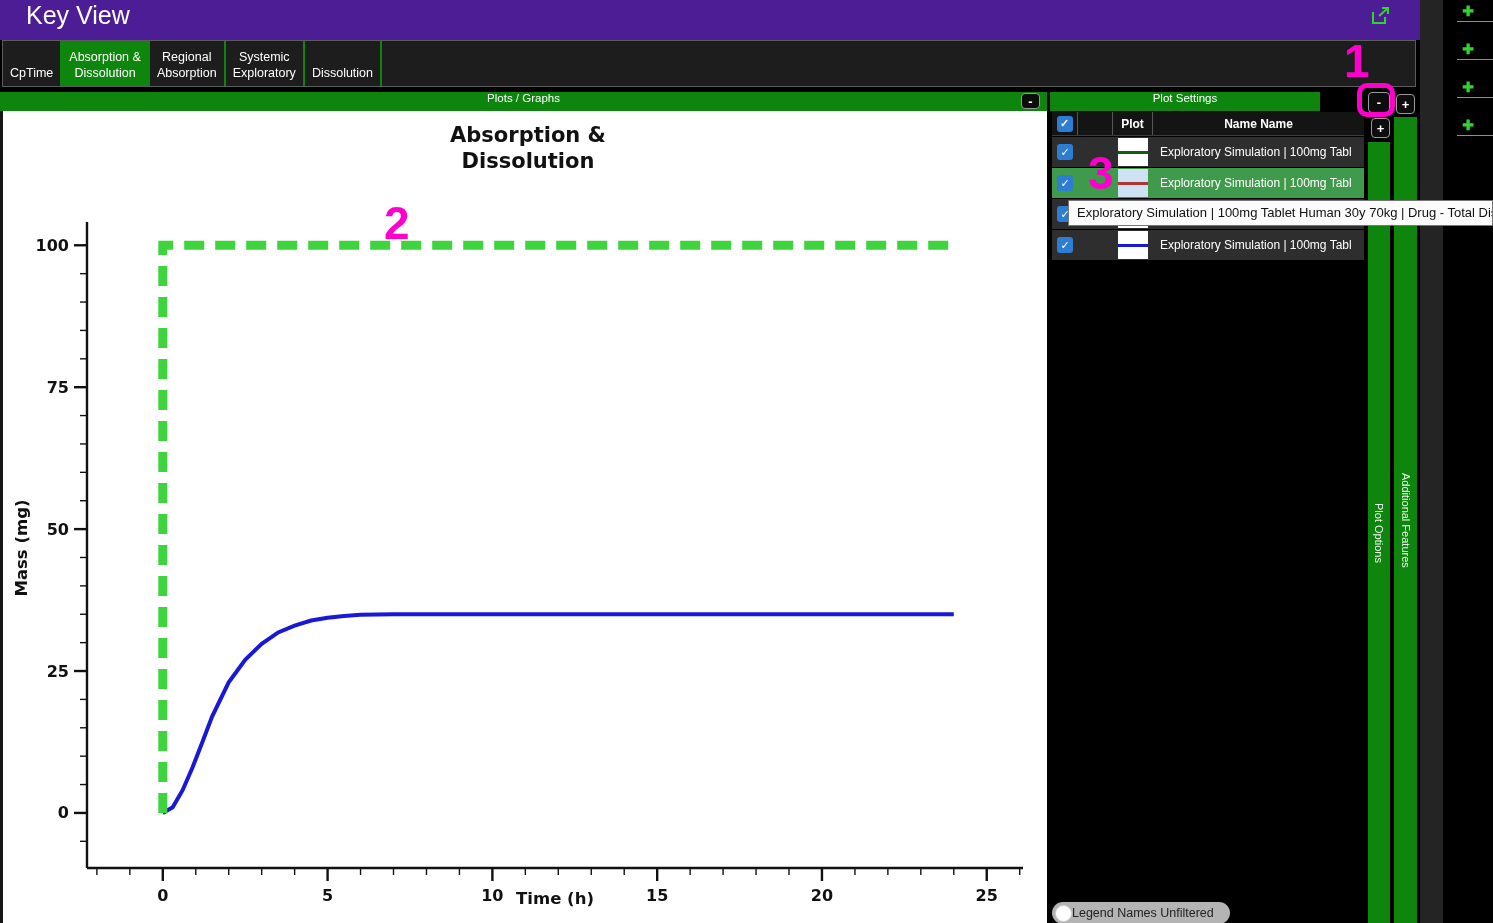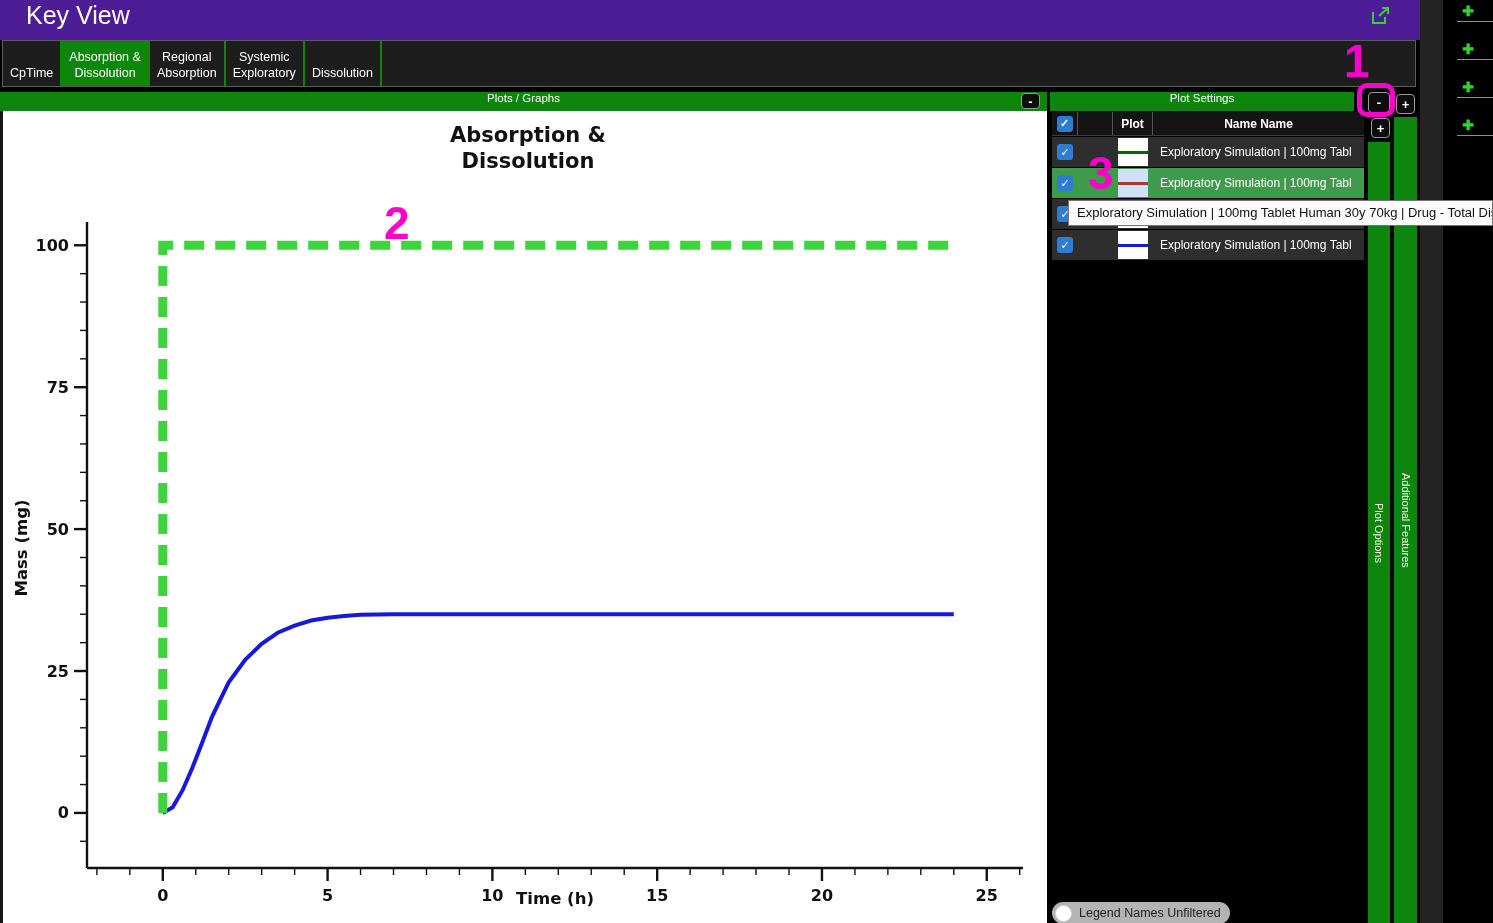--- a/index.html
+++ b/index.html
@@ -24,21 +24,21 @@
     border:1px solid #5c5c5c;display:flex;align-items:stretch}
   .tab{display:flex;align-items:flex-end;justify-content:center;text-align:center;
     color:#fff;font-size:12.5px;line-height:1.3;padding:3px 7px 5px;
     border-right:2px solid var(--green);white-space:pre-line;cursor:default}
   .tab.selected{background:var(--green)}
 
   
   .panel-header{background:var(--green);color:#fff;font-size:11.5px;
     display:flex;align-items:flex-start;justify-content:center}
   #plots-header{left:0;top:92px;width:1047px;height:19px}
-  #settings-header{left:1050px;top:92px;width:304px;height:19px}
+  #settings-header{left:1050px;top:92px;width:270px;height:19px}
 
   .mini-btn{background:#0d0d0d;border:1px solid #9a9a9a;border-radius:4px;
     color:#fff;font-weight:bold;font-size:13px;display:flex;align-items:center;
     justify-content:center;line-height:1;cursor:pointer}
   #plots-collapse-btn{left:1021px;top:93px;width:19px;height:16px}
   #settings-collapse-btn{left:1368px;top:92px;width:22px;height:21px}
   #settings-expand-btn{left:1396px;top:94px;width:19px;height:20px}
   #settings-add-btn{left:1371px;top:118px;width:19px;height:20px}
 
   
@@ -68,21 +68,21 @@
 
   
   .vbar{background:var(--green);writing-mode:vertical-rl;display:flex;
     align-items:center;justify-content:center;font-size:11px;color:#eef7ee;
     z-index:5;cursor:pointer}
   #bar-plot-options{left:1368px;top:142px;width:22px;height:781px}
   #bar-additional-features{left:1394px;top:117px;width:23px;height:806px}
 
   
   #legend-toggle{left:1052px;top:902px;width:178px;height:22px;background:#b4b4b4;
-    border-radius:11px;display:flex;align-items:center;gap:7px;padding-left:3px;
+    border-radius:11px;display:flex;align-items:center;gap:0;padding-left:3px;
     z-index:20;cursor:pointer}
   #legend-toggle .knob{width:17px;height:17px;border-radius:50%;background:#fff;
     border:1px solid #d0d0d0}
   #legend-toggle .lbl{font-size:12.5px;color:#222}
 
   
   #right-strip{left:1420px;top:0;width:23px;height:923px;background:#242424}
   #right-rail{left:1443px;top:0;width:50px;height:923px;background:#000}
   .rail-item{height:38px}
   .rail-item .plus{display:block;text-align:center;padding-top:3px;font-size:14px;

